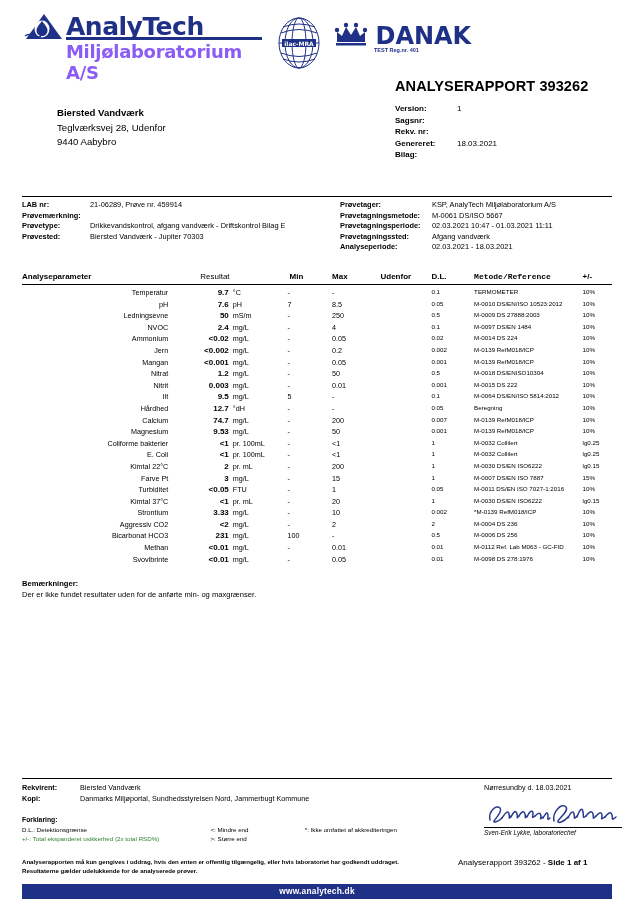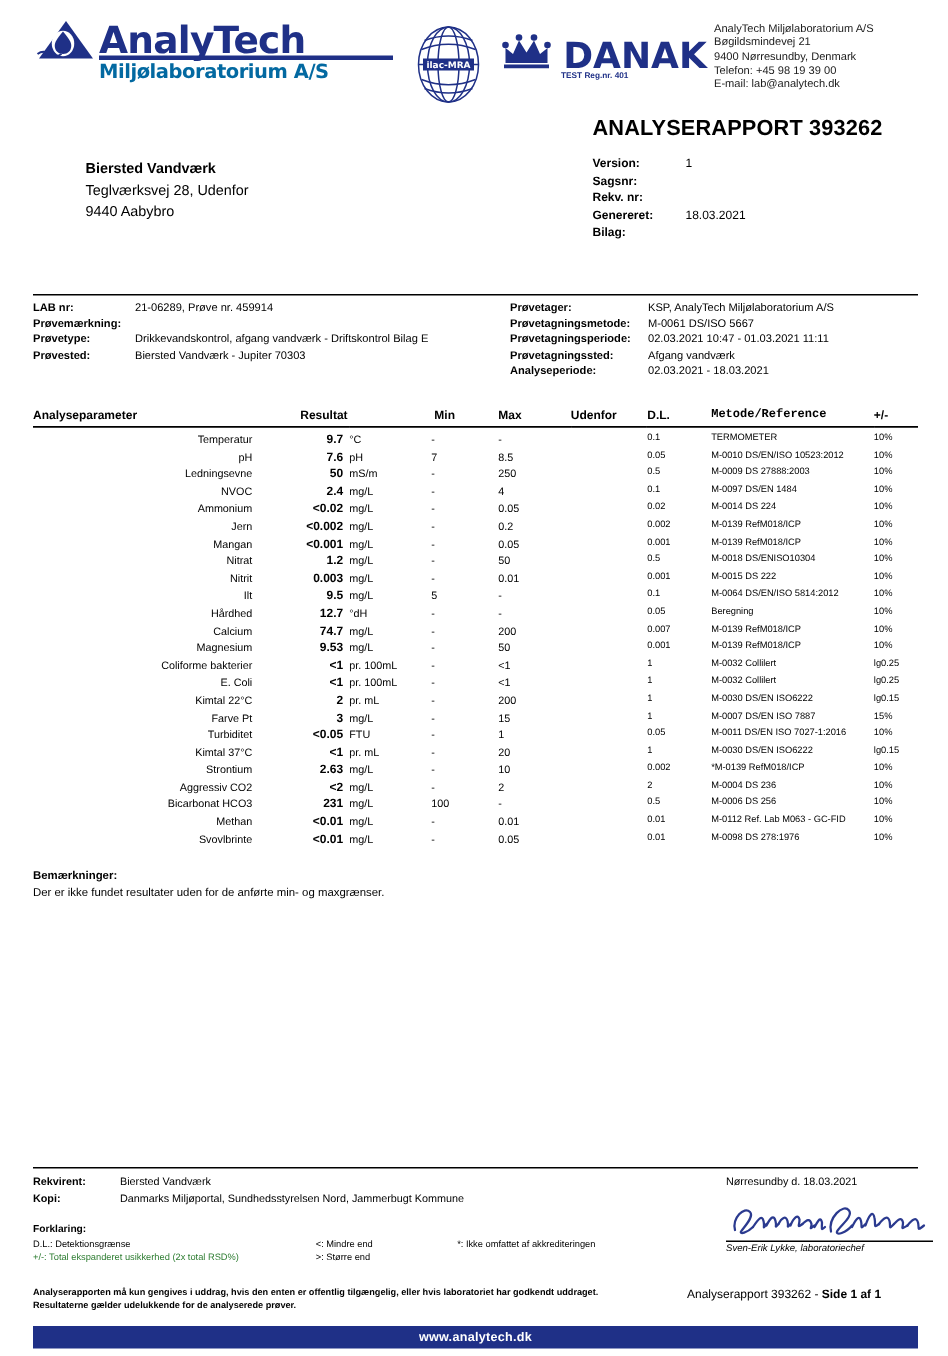--- a/index.html
+++ b/index.html
@@ -14,22 +14,22 @@
   .logo-top{display:flex;align-items:flex-end;height:28px;}
   .logo-drop{
     width:46px;height:28px;position:relative;overflow:hidden;
   }
   .logo-drop svg{position:absolute;left:0;top:0;}
   .logo-word{
     font-family:"DejaVu Sans", sans-serif;font-weight:bold;font-size:25px;
     color:#1f3087;letter-spacing:-.5px;line-height:26px;margin-left:-2px;
   }
   .logo-sub{
-    font-family:"DejaVu Sans", sans-serif;font-weight:bold;font-size:13px;
-    color:#0369a1;margin-top:1px;margin-left:44px;letter-spacing:-.3px;
+    font-family:"DejaVu Sans", sans-serif;font-weight:bold;font-size:18px;
+    color:#8b5cf6;margin-top:1px;margin-left:44px;letter-spacing:-.3px;
   }
   .logo-bar{position:absolute;left:44px;top:25px;width:196px;height:3px;background:#1f3087;}
   .ilac{position:absolute;left:272px;top:16px;width:54px;height:54px;}
   .danak{position:absolute;left:334px;top:22px;}
   .danak-crown{display:inline-block;vertical-align:middle;}
   .danak-word{
     display:inline-block;vertical-align:middle;
     font-family:"DejaVu Sans", sans-serif;font-weight:bold;font-size:24px;
     color:#1f3087;letter-spacing:0px;margin-left:3px;
   }
@@ -73,21 +73,21 @@
   .tbl tr.first td{padding-top:3px;}
   .c-par{width:150px;text-align:right;}
   .c-res{width:62px;text-align:right;padding-right:4px !important;font-weight:bold;font-size:8px;}
   .c-unit{width:56px;text-align:left;}
   .c-min{width:44px;text-align:left;}
   .c-max{width:50px;text-align:left;}
   .c-ud{width:52px;text-align:left;}
   .c-dl{width:44px;text-align:left;font-size:6.2px;}
   .c-met{width:110px;text-align:left;font-size:6.2px;}
   .c-pm{width:30px;text-align:left;font-size:6.2px;}
-  th.c-res{text-align:left;padding-left:32px !important;font-weight:bold;}
+  th.c-res{text-align:left;padding-left:32px !important;font-weight:normal;}
   th.c-min,th.c-max,th.c-ud,th.c-dl,th.c-met,th.c-pm{text-align:left;}
   th.c-min{padding-left:2px !important;}
   
   .remarks{position:absolute;left:22px;top:578px;font-size:7.6px;line-height:11px;}
   .remarks .t{font-weight:bold;}
   
   .recip{position:absolute;left:22px;top:783px;font-size:7.2px;line-height:10.5px;}
   .recip .row{display:flex;}
   .recip .k{width:58px;font-weight:bold;}
   .sig{position:absolute;left:484px;top:783px;width:140px;}
@@ -162,27 +162,20 @@
           <circle cx="12" cy="3" r="2.2" fill="#1f3087"></circle>
           <circle cx="22" cy="3" r="2.2" fill="#1f3087"></circle>
           <circle cx="31" cy="8" r="2.2" fill="#1f3087"></circle>
           <rect x="2" y="21" width="30" height="2.5" fill="#1f3087"></rect>
         </svg>
       </span>
       <span class="danak-word">DANAK</span>
       <div class="danak-reg">TEST Reg.nr. 401</div>
     </div>
 
-    <div class="lab-address">
-      <div>AnalyTech Miljølaboratorium A/S</div>
-      <div>Bøgildsmindevej 21</div>
-      <div>9400 Nørresundby, Denmark</div>
-      <div>Telefon: +45 98 19 39 00</div>
-      <div>E-mail: lab@analytech.dk</div>
-    </div>
   </div>
 
   <div class="report-title">ANALYSERAPPORT 393262</div>
 
   <div class="meta-right">
     <div class="row">
       <div class="k">Version:</div>
       <div class="v">1</div>
     </div>
     <div class="row">
@@ -474,21 +467,21 @@
         <td class="c-unit">pr. mL</td>
         <td class="c-min">-</td>
         <td class="c-max">20</td>
         <td class="c-ud"></td>
         <td class="c-dl">1</td>
         <td class="c-met">M-0030 DS/EN ISO6222</td>
         <td class="c-pm">lg0.15</td>
       </tr>
       <tr>
         <td class="c-par">Strontium</td>
-        <td class="c-res">2.63</td>
+        <td class="c-res">3.33</td>
         <td class="c-unit">mg/L</td>
         <td class="c-min">-</td>
         <td class="c-max">10</td>
         <td class="c-ud"></td>
         <td class="c-dl">0.002</td>
         <td class="c-met">*M-0139 RefM018/ICP</td>
         <td class="c-pm">10%</td>
       </tr>
       <tr>
         <td class="c-par">Aggressiv CO2</td>

